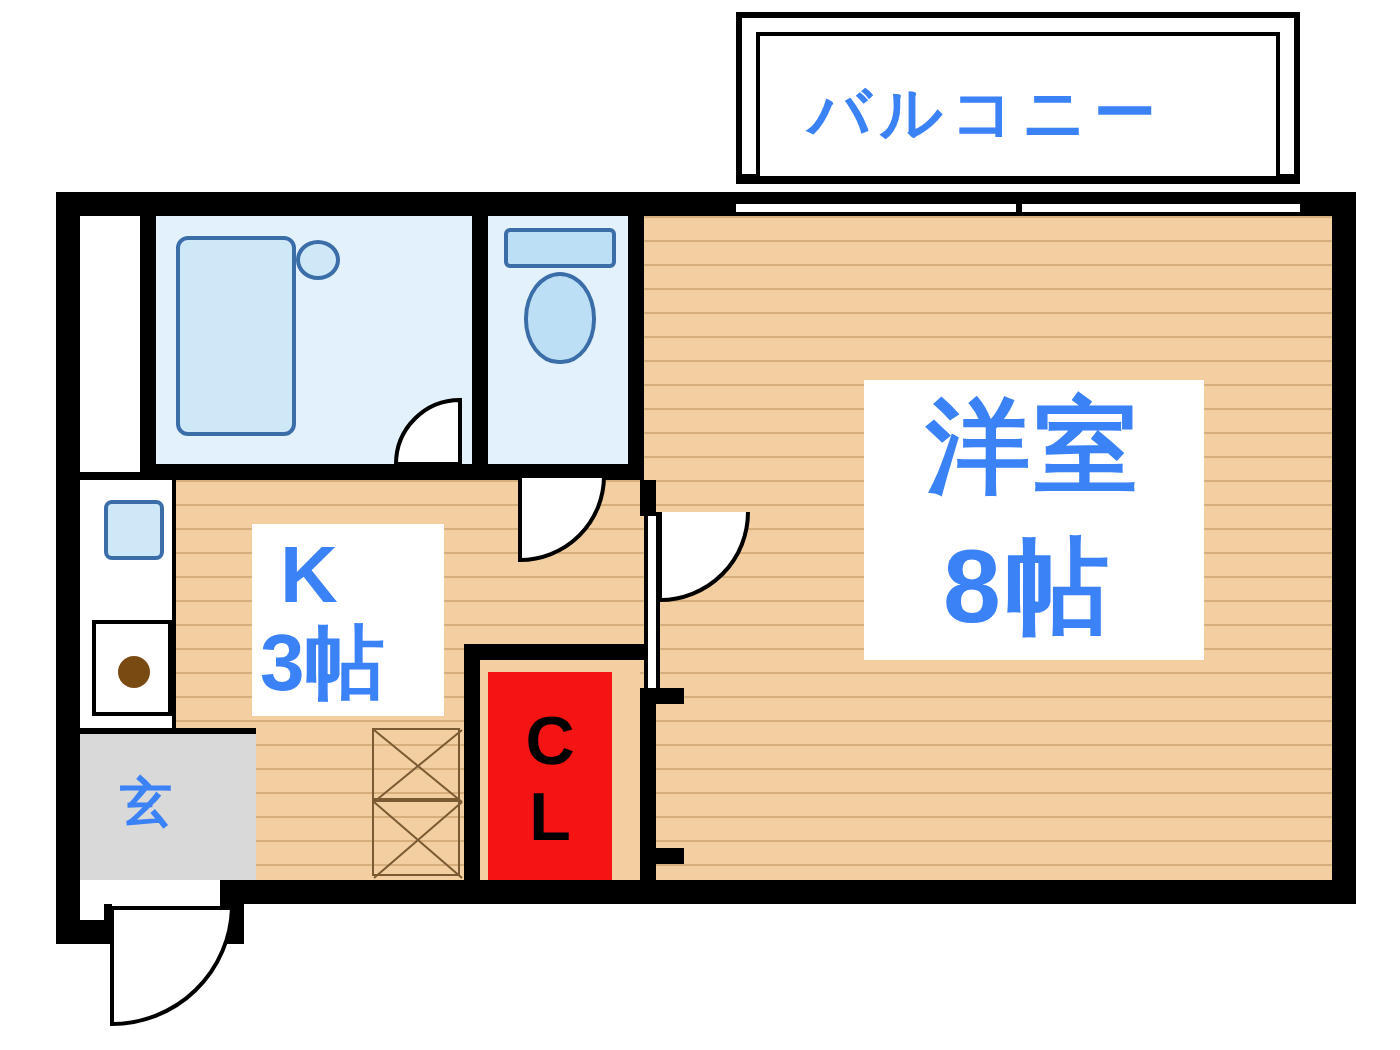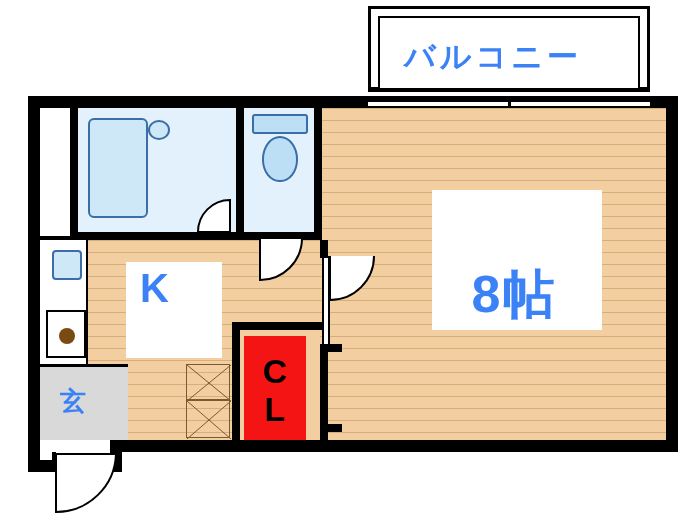--- a/index.html
+++ b/index.html
@@ -123,25 +123,27 @@
   <div class="abs wall-black" style="left:666px; top:96px; width:12px; height:356px;"></div>
 
   <div class="abs wall-black" style="left:110px; top:440px; width:568px; height:12px;"></div>
 
   <div class="abs wall-black" style="left:28px; top:360px; width:12px; height:112px;"></div>
   <div class="abs wall-black" style="left:28px; top:460px; width:30px; height:12px;"></div>
   <div class="abs wall-black" style="left:110px; top:440px; width:12px; height:32px;"></div>
 
   <div class="abs fill-wood stripes-h" style="left:320px; top:108px; width:346px; height:332px;"></div>
   <div class="abs" style="left:432px; top:190px; width:170px; height:140px; background:#ffffff;"></div>
+  <div class="abs lbl lbl-room" style="left:432px; top:198px; width:170px;">洋室</div>
   <div class="abs lbl lbl-room" style="left:445px; top:268px; width:138px;">8帖</div>
 
   <div class="abs fill-wood stripes-h" style="left:88px; top:240px; width:232px; height:200px;"></div>
   <div class="abs" style="left:126px; top:262px; width:96px; height:96px; background:#ffffff;"></div>
   <div class="abs lbl lbl-k" style="left:140px; top:268px;">K</div>
+  <div class="abs lbl lbl-k" style="left:130px; top:312px;">3帖</div>
 
   <div class="abs fill-bath" style="left:76px; top:108px; width:160px; height:132px;"></div>
   <div class="abs tub" style="left:88px; top:118px; width:60px; height:100px;"></div>
   <div class="abs" style="left:148px; top:120px; width:22px; height:20px; border:2px solid #3b6ea8; border-radius:50%; background:#cfe8f7;"></div>
 
   <div class="abs wall-black" style="left:70px; top:108px; width:8px; height:132px;"></div>
 
   <div class="abs wall-black" style="left:70px; top:232px; width:166px; height:8px;"></div>
 
   <div class="abs wall-black" style="left:236px; top:108px; width:8px; height:132px;"></div>

